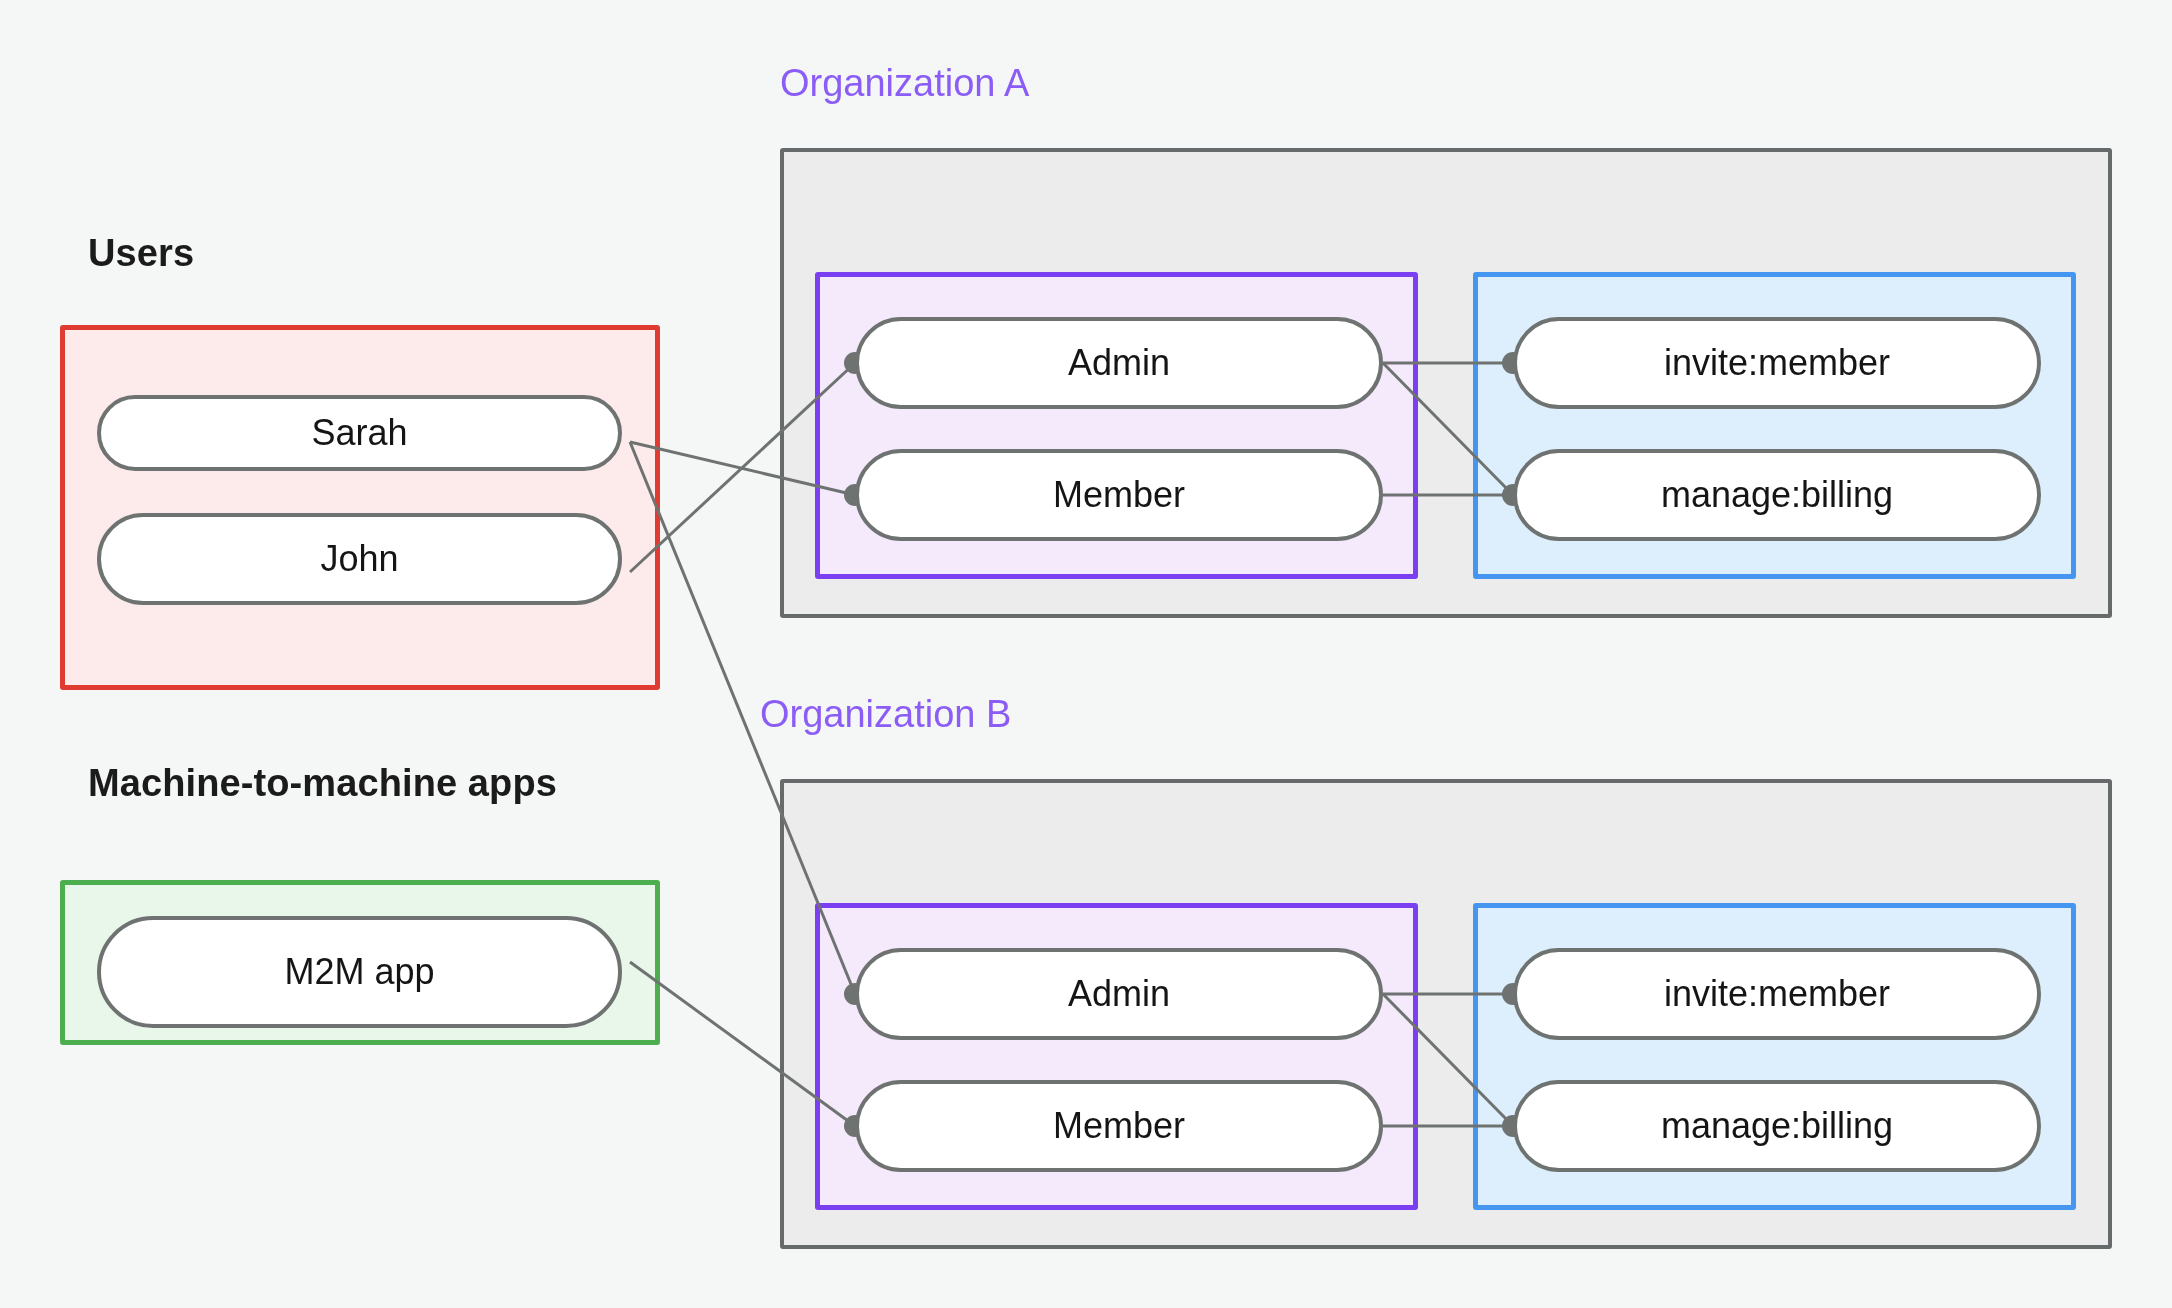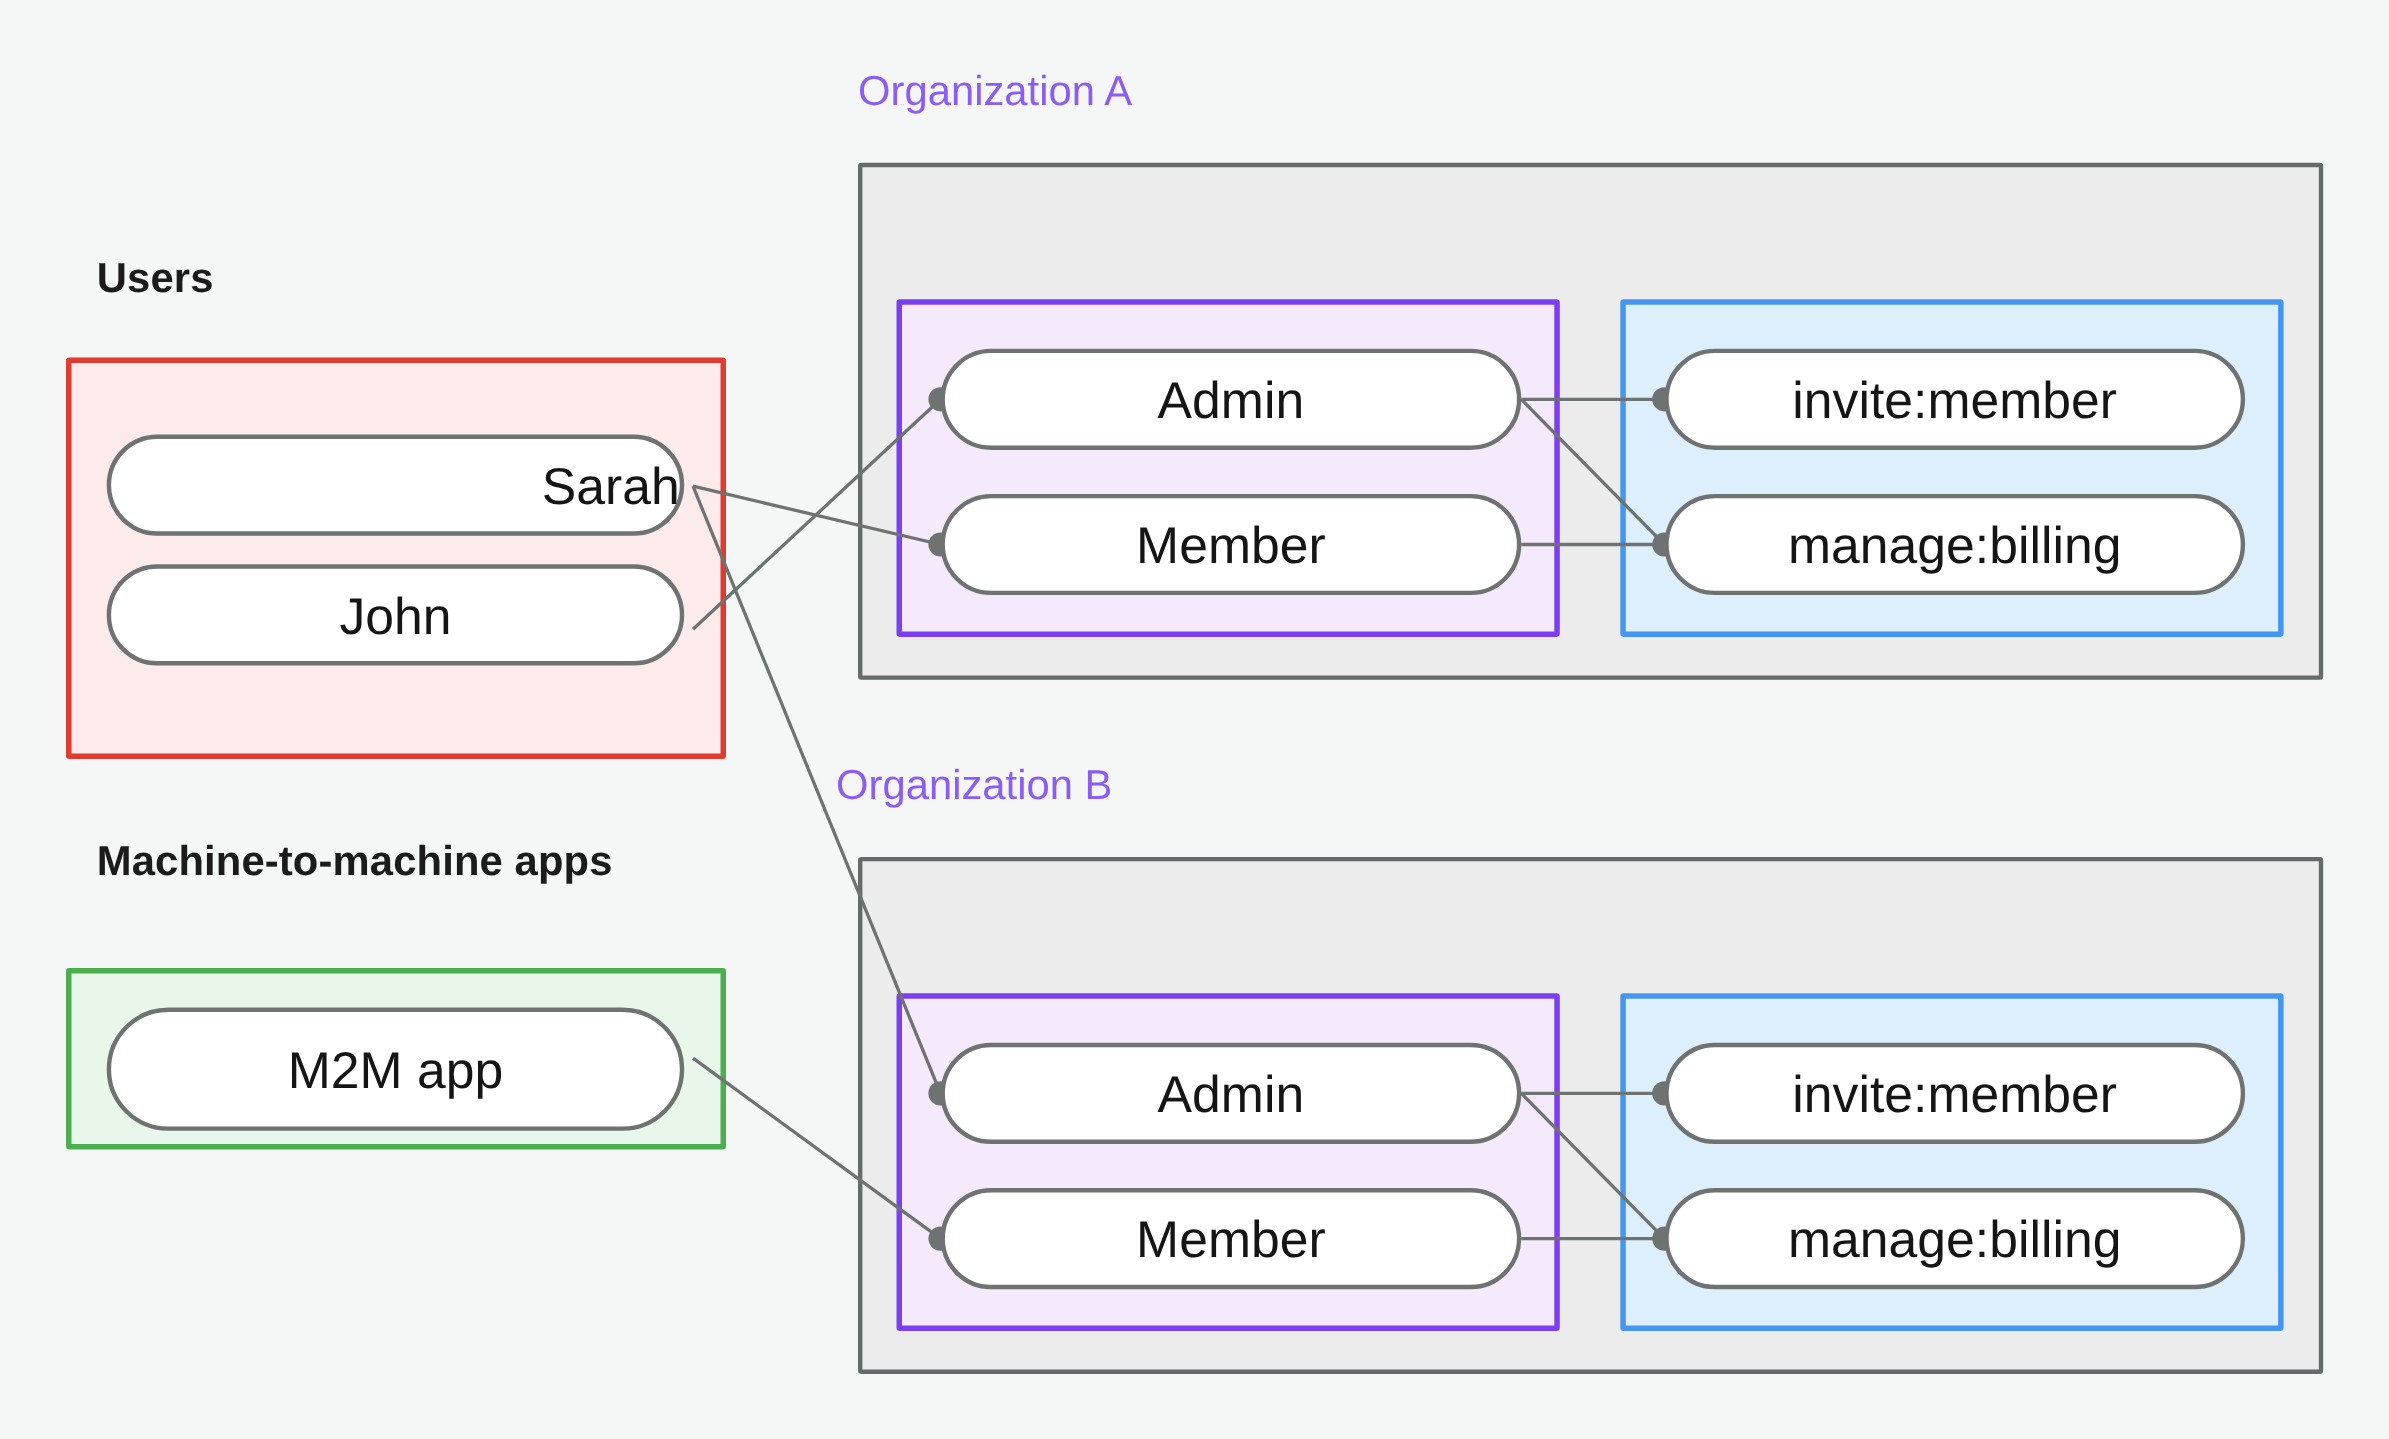--- a/index.html
+++ b/index.html
@@ -84,21 +84,21 @@
   
   .pill {
     position: absolute;
     box-sizing: border-box;
     background: #ffffff;
     border: 4px solid #6e7372;
     border-radius: 999px;
     display: flex;
     align-items: center;
     justify-content: center;
-    font-size: 47px;
+    font-size: 36px;
     color: #151515;
     z-index: 8;
     white-space: nowrap;
   }
 
   .edge-line {
     stroke: #6e7372;
     stroke-width: 3;
     fill: none;
   }
@@ -141,21 +141,21 @@
     <circle class="edge-dot" cx="1513" cy="363" r="11"></circle>
     <circle class="edge-dot" cx="1513" cy="495" r="11"></circle>
     <circle class="edge-dot" cx="1513" cy="994" r="11"></circle>
     <circle class="edge-dot" cx="1513" cy="1126" r="11"></circle>
   </svg>
 
   <div class="group-label" style="left:60px; top:232px;">Users</div>
 
   <div class="box box-users" style="left:60px; top:325px; width:600px; height:365px;"></div>
 
-  <div class="pill" style="left:97px; top:395px; width:525px; height:92px;justify-content:flex-end;">
+  <div class="pill" style="left:97px; top:395px; width:525px; height:76px;">
     <span>Sarah</span>
   </div>
 
   <div class="pill" style="left:97px; top:513px; width:525px; height:92px;">
     <span>John</span>
   </div>
 
   <div class="group-label" style="left:60px; top:762px;">Machine-to-machine apps</div>
 
   <div class="box box-m2m" style="left:60px; top:880px; width:600px; height:165px;"></div>

